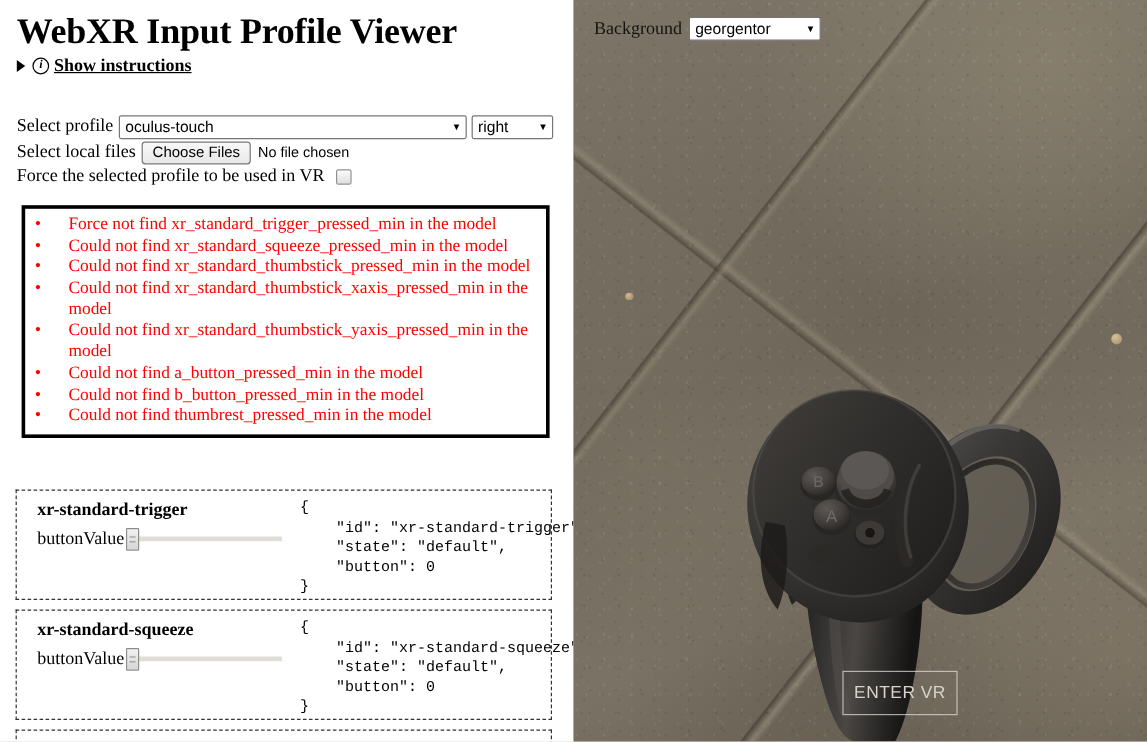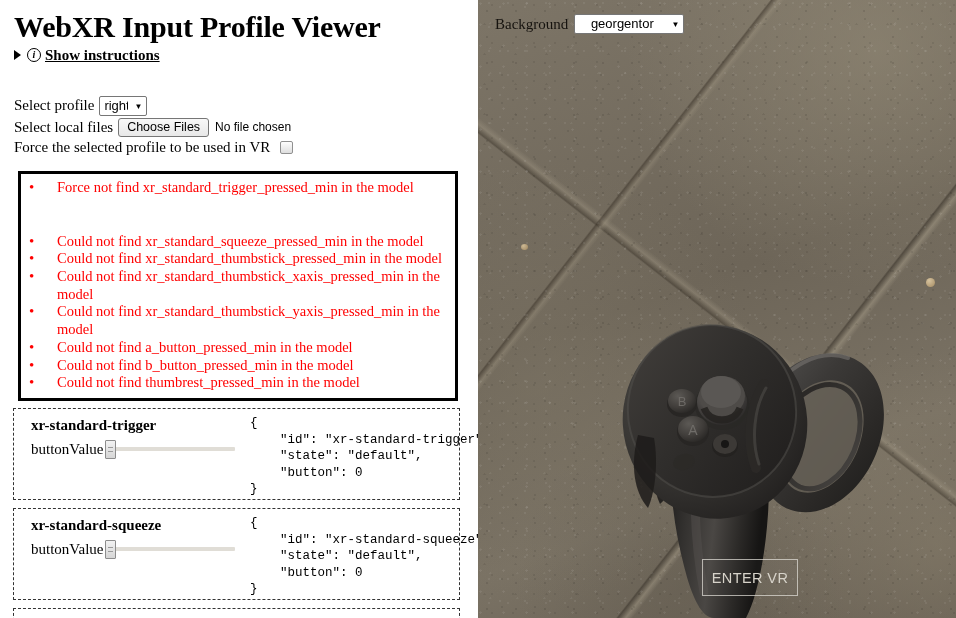--- a/index.html
+++ b/index.html
@@ -85,21 +85,21 @@
   .select-wrap::after {
     content: "\25BC";
     position: absolute;
     right: 5px; top: 50%;
     transform: translateY(-50%);
     font-size: 8px;
     color: #000;
     pointer-events: none;
   }
   #profile-select { width: 290px; }
-  #hand-select { width: 48px; }
+  #hand-select { width: 68px; }
   .select-wrap + .select-wrap { margin-left: 4px; }
 
   .file-button {
     font-family: "Liberation Sans", sans-serif;
     font-size: 12.5px;
     padding: 1px 8px;
     border: 1px solid #767676;
     border-radius: 3px;
     background: linear-gradient(#f8f8f8, #e8e8e8);
     color: #000;
@@ -279,21 +279,21 @@
   
   #bg-control {
     position: absolute; left: 17px; top: 14px;
     display: flex; align-items: center;
     font-size: 15px;
     color: #16130f;
     font-family: "Liberation Serif", "DejaVu Serif", serif;
     z-index: 5;
   }
   #bg-control .ctrl-label { margin-right: 6px; }
-  #background-select { width: 110px; text-align: center; }
+  #background-select { width: 110px; }
 
   
   #controller { position: absolute; left: 0; top: 0; width: 478px; height: 618px; }
 
   
   #enter-vr-button {
     position: absolute;
     left: 191px; top: 219px;
     width: 96px; height: 37px;
     border: 1px solid rgba(225,222,215,0.72);
@@ -326,20 +326,25 @@
       <span class="disclosure-tri"></span>
       <span class="info-icon">i</span>
       <span id="instructions-label">Show instructions</span>
     </div>
 
     <div id="controls">
 
       <div class="ctrl-row">
         <span class="ctrl-label">Select profile</span>
         <span class="select-wrap">
+          <select id="profile-select" class="html-select">
+            <option>oculus-touch</option>
+          </select>
+        </span>
+        <span class="select-wrap">
           <select id="hand-select" class="html-select">
             <option>right</option>
           </select>
         </span>
       </div>
 
       <div class="ctrl-row">
         <span class="ctrl-label">Select local files</span>
         <button class="file-button">Choose Files</button>
         <span class="file-status">No file chosen</span>
@@ -348,21 +353,21 @@
       <div class="ctrl-row">
         <span class="ctrl-label">Force the selected profile to be used in VR</span>
         <span class="force-checkbox"></span>
       </div>
 
     </div>
 
     <div id="error-box">
       <ul id="error-list">
           <li style="color: rgb(255, 0, 0);">Force not find xr_standard_trigger_pressed_min in the model</li>
-          <li style="color: rgb(255, 0, 0); margin-top: 36px;">Could not find xr_standard_squeeze_pressed_min in the model</li>
+          <li style="color: rgb(255, 0, 0);">Could not find xr_standard_squeeze_pressed_min in the model</li>
           <li style="color: rgb(255, 0, 0);">Could not find xr_standard_thumbstick_pressed_min in the model</li>
           <li style="color: rgb(255, 0, 0);">Could not find xr_standard_thumbstick_xaxis_pressed_min in the model</li>
           <li style="color: rgb(255, 0, 0);">Could not find xr_standard_thumbstick_yaxis_pressed_min in the model</li>
           <li style="color: rgb(255, 0, 0);">Could not find a_button_pressed_min in the model</li>
           <li style="color: rgb(255, 0, 0);">Could not find b_button_pressed_min in the model</li>
           <li style="color: rgb(255, 0, 0);">Could not find thumbrest_pressed_min in the model</li>
         </ul>
     </div>
 
     <div class="component-panel" id="panel-trigger">

